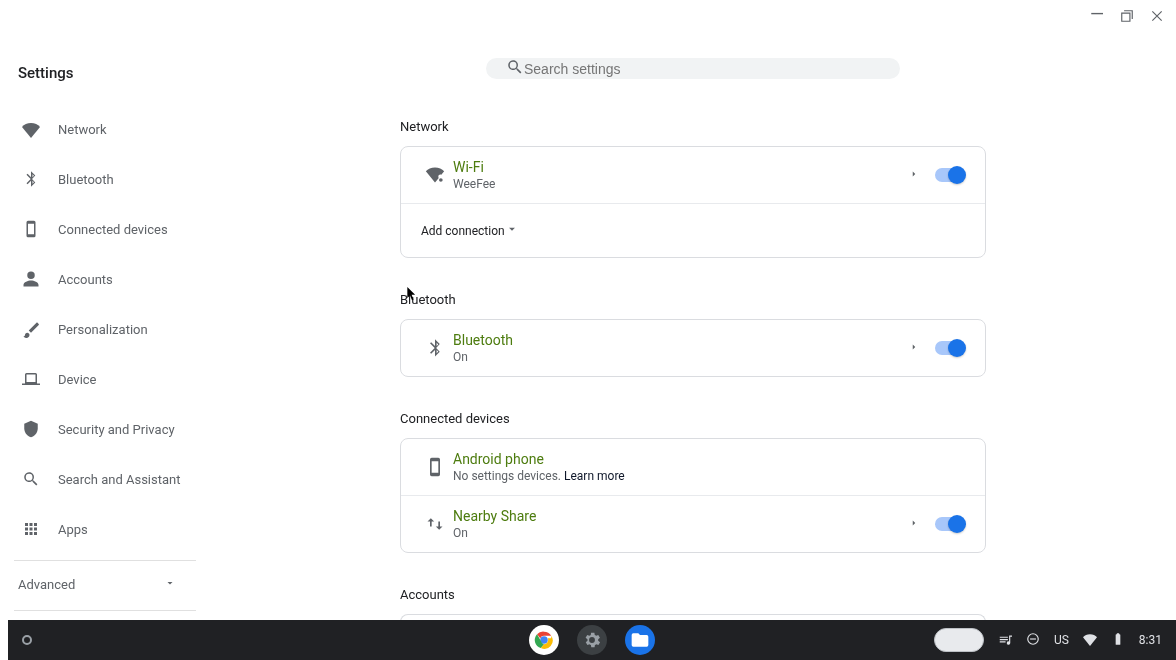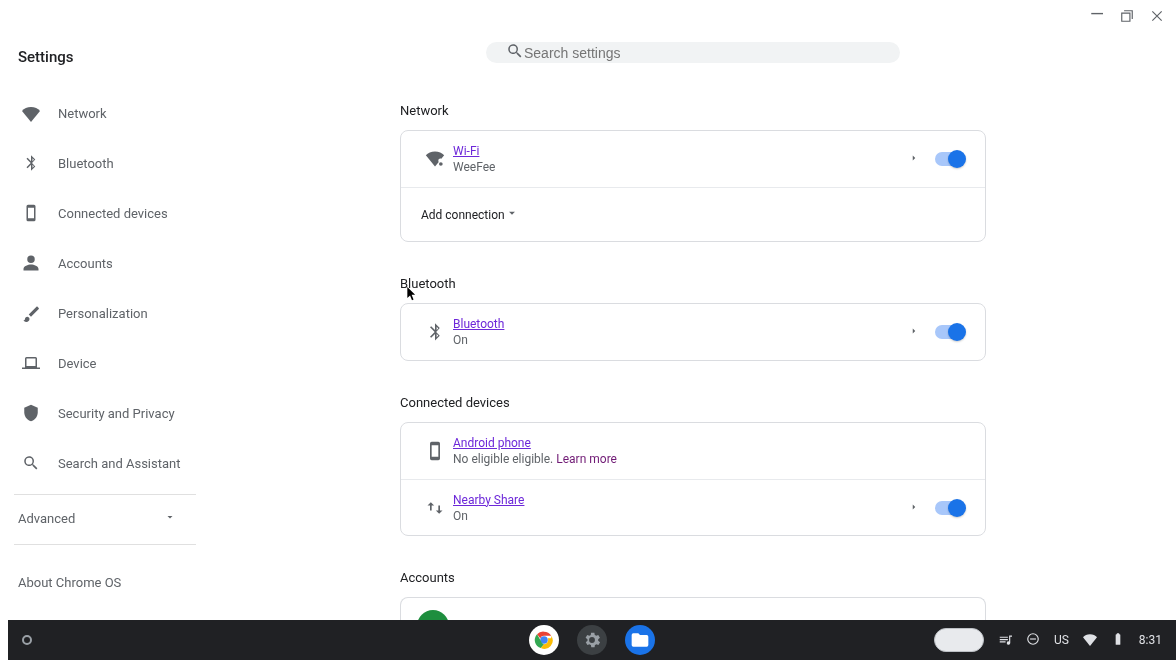--- a/index.html
+++ b/index.html
@@ -1,42 +1,42 @@
 <!DOCTYPE html>
 <html><head>
 <meta charset="utf-8">
 <style>
 * { box-sizing: border-box; margin: 0; padding: 0; }
 html, body { width: 1176px; height: 660px; font-family: Roboto, Arial, sans-serif; background: #fff; overflow: hidden; }
 .window-controls { position: absolute; top: 8px; right: 12px; display: flex; gap: 16px; align-items: center; color: #5f6368; }
 .window-controls span { cursor: pointer; font-size: 14px; line-height: 1; }
-.app { display: flex; height: 620px; width: 100%; }
+.app { display: flex; height: 620px; width: 100%; margin-top: 16px; }
 .sidebar { width: 210px; padding-top: 48px; }
 .sidebar-title { font-size: 15px; font-weight: 500; color: #202124; padding: 0 0 28px 18px; }
 .nav-item { display: flex; align-items: center; gap: 18px; padding: 10px 0 10px 22px; color: #5f6368; font-size: 13px; cursor: pointer; margin-bottom: 12px; }
 .nav-item .ico { width: 18px; height: 18px; display:flex; align-items:center; justify-content:center; }
 .nav-item svg { width: 18px; height: 18px; fill: #5f6368; }
 .advanced { display:flex; align-items:center; justify-content:space-between; padding: 10px 34px 10px 18px; color:#5f6368; font-size:13px; cursor:pointer; margin-top: 6px; }
 .about { padding: 30px 0 0 18px; color:#5f6368; font-size:13px; cursor:pointer; }
 .divider { border-top:1px solid #e0e0e0; margin: 8px 14px 0 14px; }
 .main { flex:1; display:flex; flex-direction:column; align-items:center; padding-top: 42px; overflow-y:auto; }
 .search { width: 414px; height: 36px; background:#f1f3f4; border-radius: 20px; display:flex; align-items:center; padding: 0 20px; color:#5f6368; font-size:14px; margin-bottom: 24px; }
 .search svg { width:18px; height:18px; fill:#5f6368; }
 .search input { border:0; background:transparent; outline:0; font-size:14px; color:#202124; flex:1; }
 .section { width: 586px; }
 .section-title { font-size: 13px; color:#202124; padding: 16px 0 12px 0; font-weight:400; }
 .card { border:1px solid #dadce0; border-radius:8px; background:#fff; margin-bottom: 18px; }
 .row { display:flex; align-items:center; padding: 12px 16px; min-height:56px; }
 .row + .row { border-top:1px solid #e8eaed; }
 .row .ric { width:36px; display:flex; justify-content:center; color:#5f6368; }
 .row .ric svg { width:20px; height:20px; fill:#5f6368; }
 .row .txt { flex:1; display:flex; flex-direction:column; }
-.row .t1 { font-size:12px; color:#6d28d9;text-decoration:underline; }
+.row .t1 { font-size:14px; color:#4d7c0f; }
 .row .t2 { font-size:12px; color:#5f6368; margin-top:2px; }
-.row .t2 a { color:#701a75; text-decoration:none; }
+.row .t2 a { color:#0f172a; text-decoration:none; }
 .arrow { color:#5f6368; margin: 0 16px; font-size:10px; }
 .arrow svg{ width:10px; height:10px; fill:#5f6368; }
 .toggle { width:28px; height:14px; border-radius:8px; position:relative; margin-right:6px; }
 .toggle.on { background:#a8c7fa; }
 .toggle.on::after { content:""; position:absolute; right:-3px; top:-2px; width:18px; height:18px; border-radius:50%; background:#1a73e8; box-shadow:0 1px 2px rgba(0,0,0,.2); }
 .addrow { display:flex; align-items:center; padding: 18px 20px; border-top:1px solid #e8eaed; color:#202124; font-size:12px; cursor:pointer; }
 .addrow svg { width:14px; height:14px; fill:#5f6368; }
 .avatar { width:32px; height:32px; border-radius:50%; background:#1e8e3e; color:#fff; display:flex; align-items:center; justify-content:center; font-size:14px; margin-right:6px; }
 .avatar-row { display:flex; align-items:center; padding: 12px 16px 4px 16px; gap:10px; }
 
@@ -132,20 +132,28 @@
         </span>
       <span>Security and Privacy</span>
     </div>
     <div class="nav-item">
       <span class="ico">
           <svg viewBox="0 0 24 24">
             <path d="M15.5 14h-.8l-.3-.3a6.5 6.5 0 1 0-.7.7l.3.3v.8l5 5L20.5 19l-5-5zm-6 0a4.5 4.5 0 1 1 0-9 4.5 4.5 0 0 1 0 9z"></path>
           </svg>
         </span>
       <span>Search and Assistant</span>
+    </div>
+    <div class="nav-item">
+      <span class="ico">
+          <svg viewBox="0 0 24 24">
+            <path d="M4 4h4v4H4V4zm6 0h4v4h-4V4zm6 0h4v4h-4V4zM4 10h4v4H4v-4zm6 0h4v4h-4v-4zm6 0h4v4h-4v-4zM4 16h4v4H4v-4zm6 0h4v4h-4v-4zm6 0h4v4h-4v-4z"></path>
+          </svg>
+        </span>
+      <span>Apps</span>
     </div>
 
     <div class="divider"></div>
     <div class="advanced">
       <span>Advanced</span>
       <span><svg viewBox="0 0 24 24" width="12" height="12">
             <path d="M7 10l5 5 5-5z" fill="#5f6368"></path>
           </svg></span>
     </div>
     <div class="divider"></div>
@@ -213,21 +221,21 @@
       <div class="section-title">Connected devices</div>
       <div class="card">
         <div class="row">
           <span class="ric">
               <svg viewBox="0 0 24 24">
                 <path d="M16 1H8a2 2 0 0 0-2 2v18a2 2 0 0 0 2 2h8a2 2 0 0 0 2-2V3a2 2 0 0 0-2-2zm0 18H8V5h8v14z"></path>
               </svg>
             </span>
           <div class="txt">
             <span class="t1">Android phone</span>
-            <span class="t2"><span>No eligible eligible. </span><a href="#">Learn more</a></span>
+            <span class="t2"><span>No settings devices. </span><a href="#">Learn more</a></span>
           </div>
         </div>
         <div class="row">
           <span class="ric">
               <svg viewBox="0 0 24 24">
                 <path d="M3 9l4-4 4 4H8v6H6V9H3zm10 6l4 4 4-4h-3V9h-2v6h-3z"></path>
               </svg>
             </span>
           <div class="txt">
             <span class="t1">Nearby Share</span>

